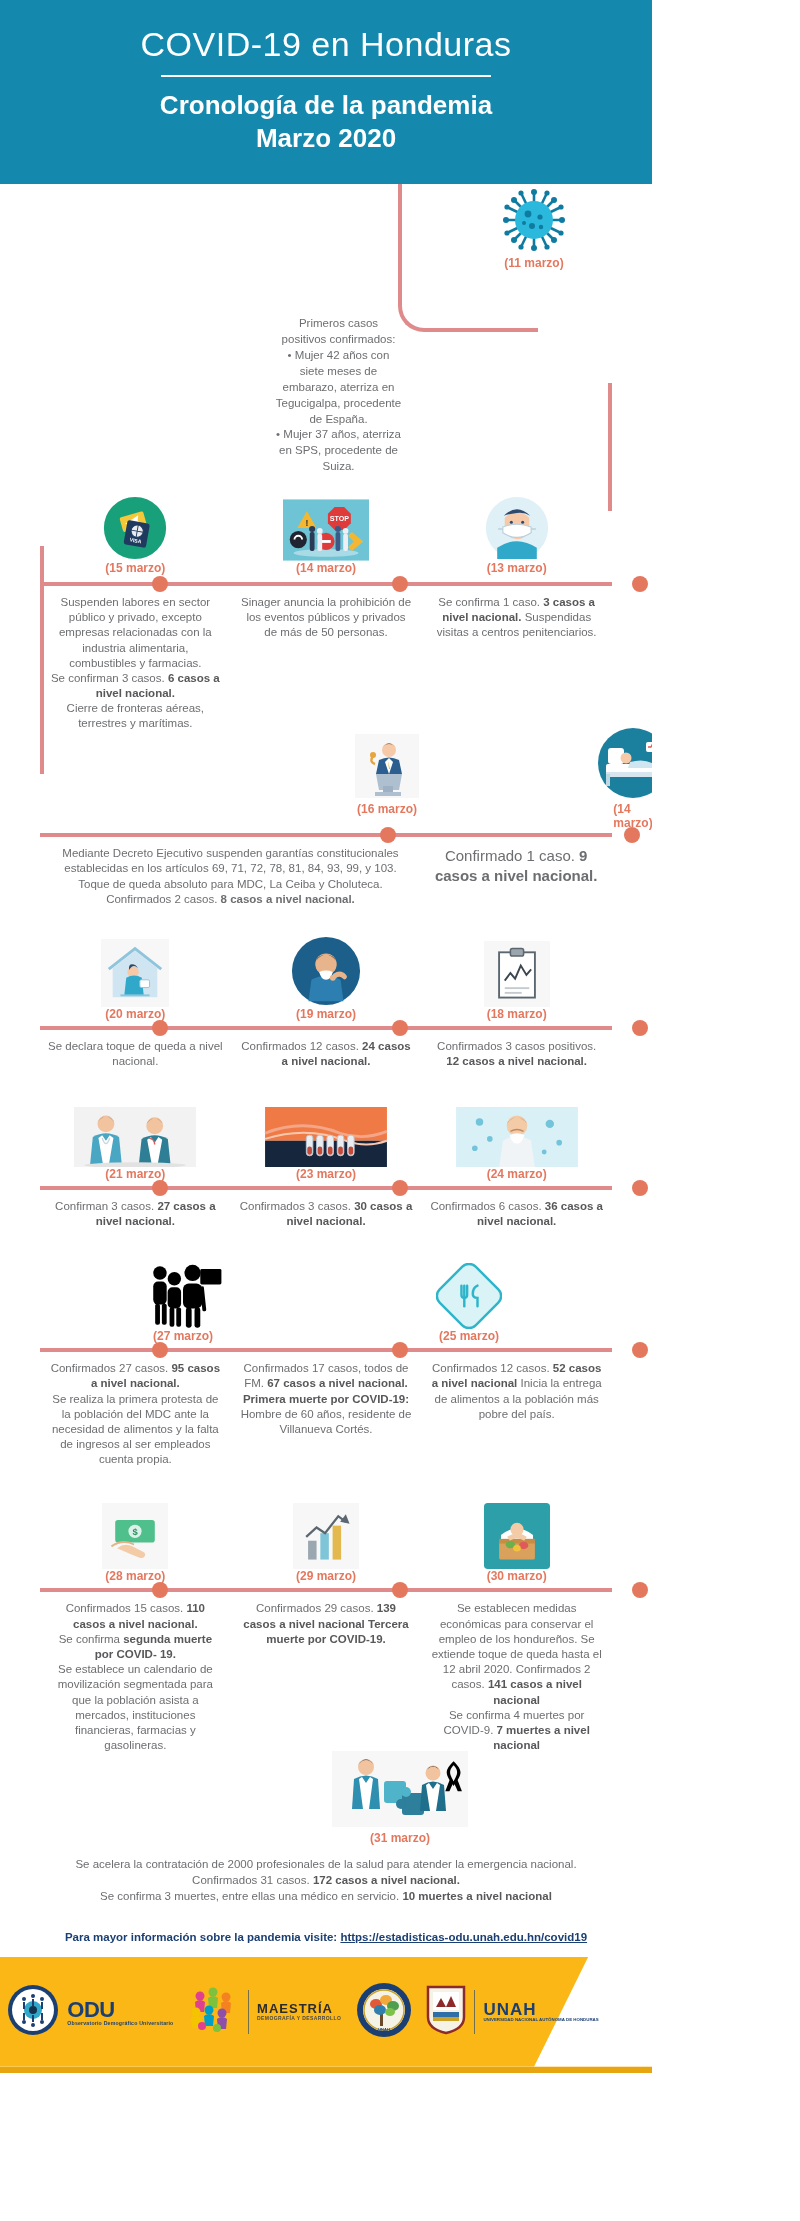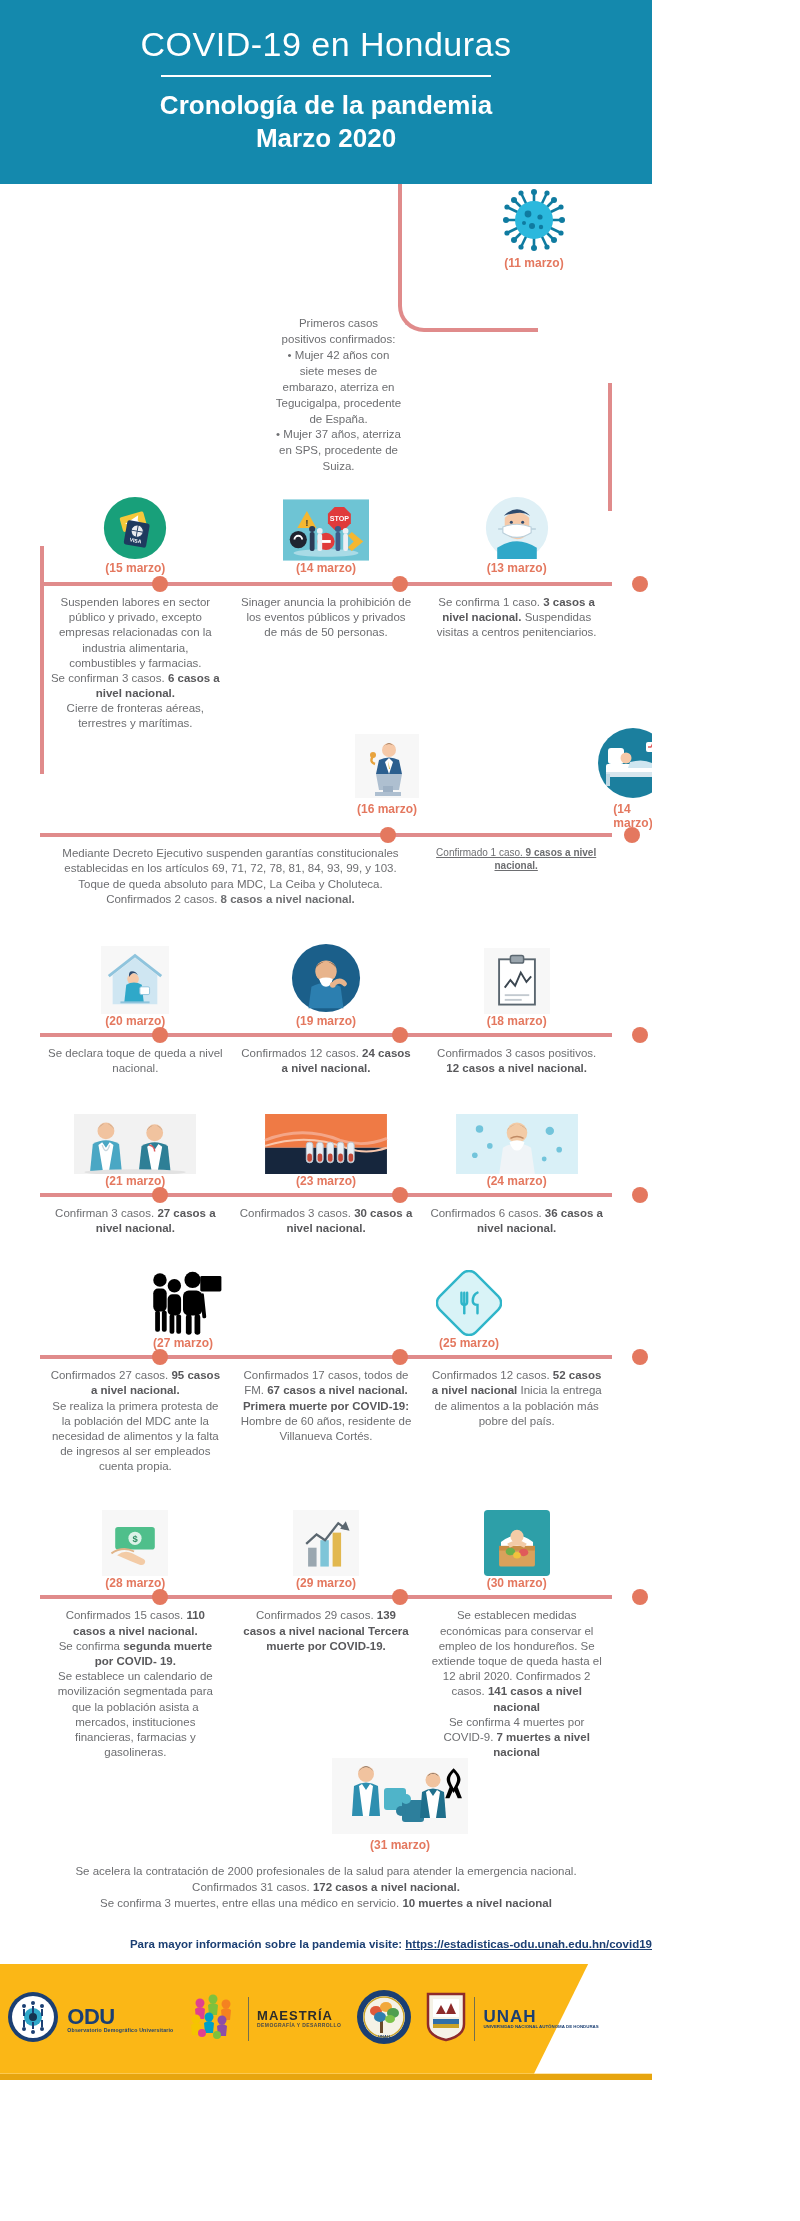--- a/index.html
+++ b/index.html
@@ -74,21 +74,21 @@
   }
   .cell .icon-wrap { height: 74px; display:flex; align-items:flex-end; justify-content:center; }
   .cell .icon-wrap.tall { height: 84px; }
 
   
   .tail { margin: 10px 60px 0 60px; text-align:center; }
   .tail p { font-size: 11.5px; line-height:1.38; color:#6d6e71; }
   .tail p b { color:#58585b; font-weight:700; }
 
   .moreinfo {
-    text-align:right;
+    text-align:center;
     margin: 22px 0 14px 0;
     font-size: 11.5px;
     font-weight:700;
     color:#1b3f73;
   }
   .moreinfo a { color:#1b3f73; text-decoration: underline; }
 
   .footer {
     position:relative;
     height: 110px;
@@ -327,28 +327,28 @@
       <div style="position:absolute;left:40px;top:-188px;width:4px;height:228px;background:#e08b8b;"></div>
       <div style="position:absolute;left:40px;top:-192px;width:44px;height:4px;background:transparent;"></div>
     </div>
 
     <div class="rail">
       <div class="line"></div>
       <div class="dot" style="left:348px;"></div>
       <div class="dot" style="left:592px;"></div>
     </div>
 
-    <div style="display:flex;margin:6px 40px 16px 40px;">
+    <div style="display:flex;margin:6px 40px 9px 40px;">
       <div style="flex:0 0 66.6%;padding:0 10px;text-align:center;">
         <p style="font-size:11.5px;line-height:1.35;color:#6d6e71;"><span style="white-space:pre-line">Mediante Decreto Ejecutivo suspenden garantías constitucionales establecidas en los artículos 69, 71, 72, 78, 81, 84, 93, 99, y 103.
 Toque de queda absoluto para MDC, La Ceiba y Choluteca.
 Confirmados 2 casos. </span><b>8 casos a nivel nacional.</b></p>
       </div>
       <div style="flex:0 0 33.3%;padding:0 10px;text-align:center;">
-        <p style="font-size:10px;line-height:1.35;color:#6d6e71;text-decoration:underline;"><span>Confirmado 1 caso. </span><b>9 casos a nivel nacional.</b></p>
+        <p style="font-size:15px;line-height:1.35;color:#6d6e71;"><span>Confirmado 1 caso. </span><b>9 casos a nivel nacional.</b></p>
       </div>
     </div>
 
     <div class="row3" style="margin-top:4px;">
       <div class="cell">
         <div class="icon-wrap tall">
           <svg viewBox="0 0 70 70" width="68" height="68">
             <rect x="0" y="0" width="70" height="70" fill="#f7f7f7"></rect>
             <path d="M12 30 L35 12 L58 30 L58 60 L12 60 Z" fill="#cfe6f2"></path>
             <path d="M8 31 L35 10 L62 31" stroke="#8fc4dd" stroke-width="3" fill="none"></path>

